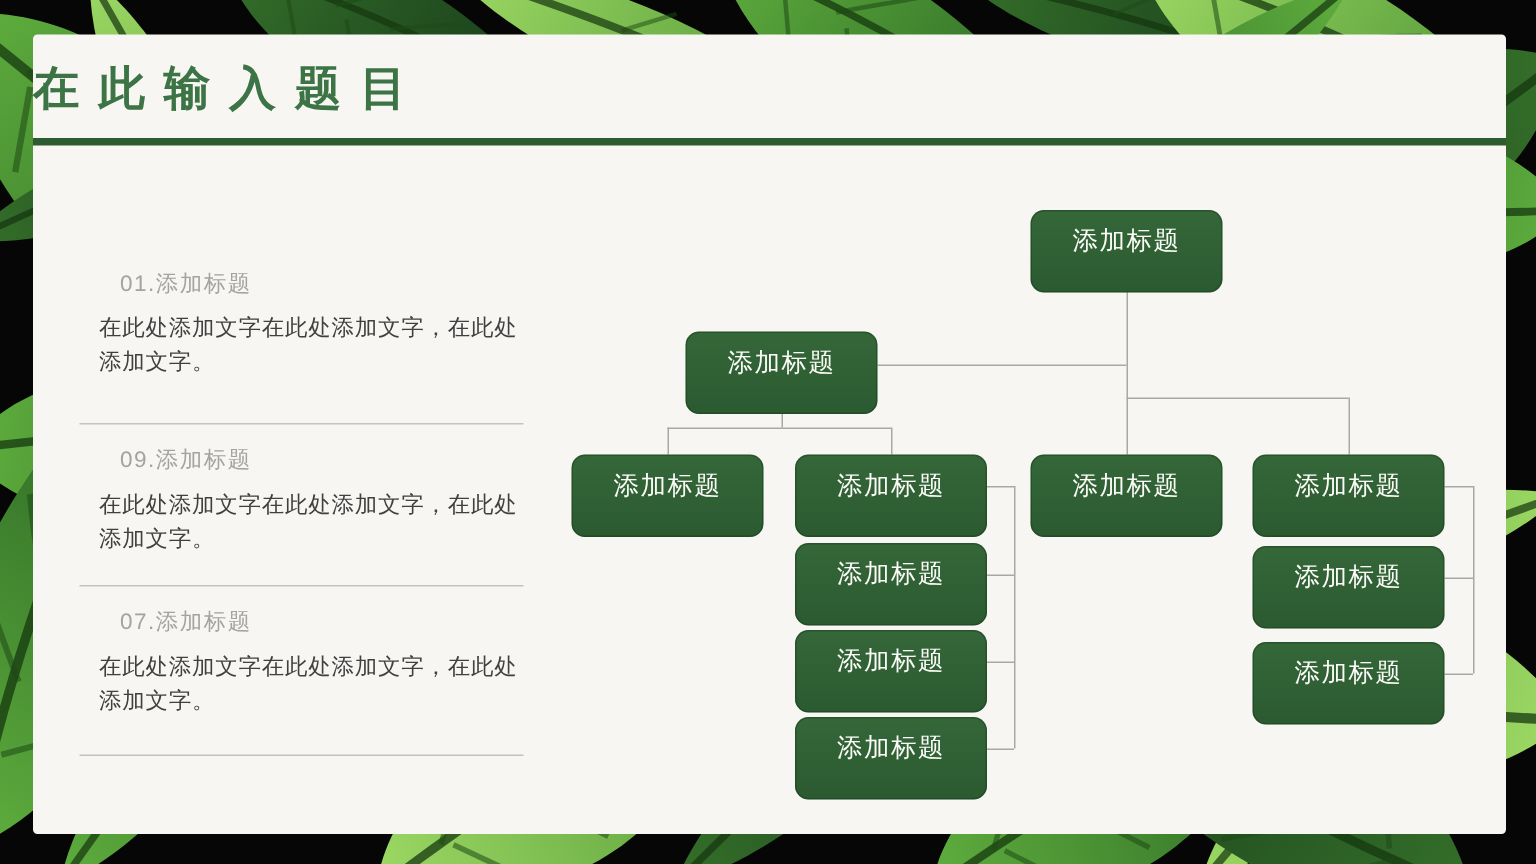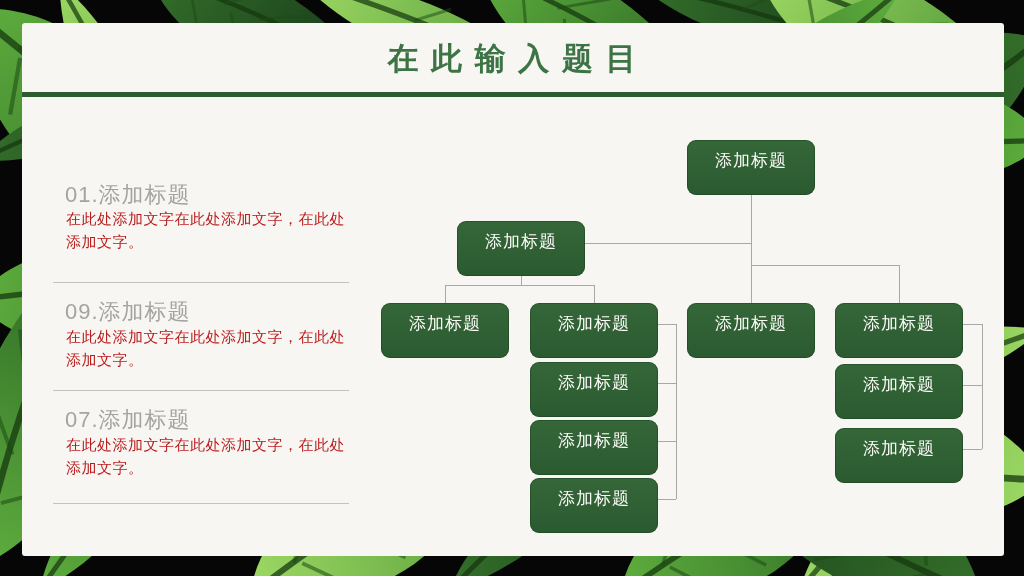--- a/index.html
+++ b/index.html
@@ -8,34 +8,34 @@
     background:#060606;
     font-family:"Liberation Sans","DejaVu Sans",sans-serif;
   }
   .leaf-bg { position:absolute; left:0; top:0; }
   .panel {
     position:absolute; left:22px; top:23px; width:982px; height:533px;
     background:#f7f6f3; border-radius:3px;
   }
   .slide-title {
     position:absolute; top:15px; left:0; width:100%;
-    text-align:center; font-size:31px; font-weight:bold;
+    font-size:31px; font-weight:bold;
     letter-spacing:2px; color:#3d7445;
   }
   .title-rule {
     position:absolute; top:69px; left:0; width:100%; height:5px;
     background:#2d5c31;
   }
   .sec-head {
-    position:absolute; left:43px; font-size:22px; color:#a5a3a1;
+    position:absolute; left:58px; font-size:15px; color:#a5a3a1;
     letter-spacing:1px; white-space:nowrap;
   }
   .sec-body {
     position:absolute; left:44px; width:284px; font-size:15px;
-    line-height:1.55; color:#b91c1c; letter-spacing:0.5px;
+    line-height:1.55; color:#404040; letter-spacing:0.5px;
   }
   .sec-rule {
     position:absolute; left:31px; width:296px; height:1px; background:#c4c2bf;
   }
   .org { position:absolute; left:0; top:0; width:100%; height:100%; }
   .node {
     position:absolute; width:128px; height:55px;
     background:linear-gradient(180deg,#356739 0%, #2b5a30 100%);
     border-radius:9px; box-shadow:inset 0 0 0 1px rgba(18,48,24,.35);
     color:#fbfbf7; font-size:17px; letter-spacing:1px;

